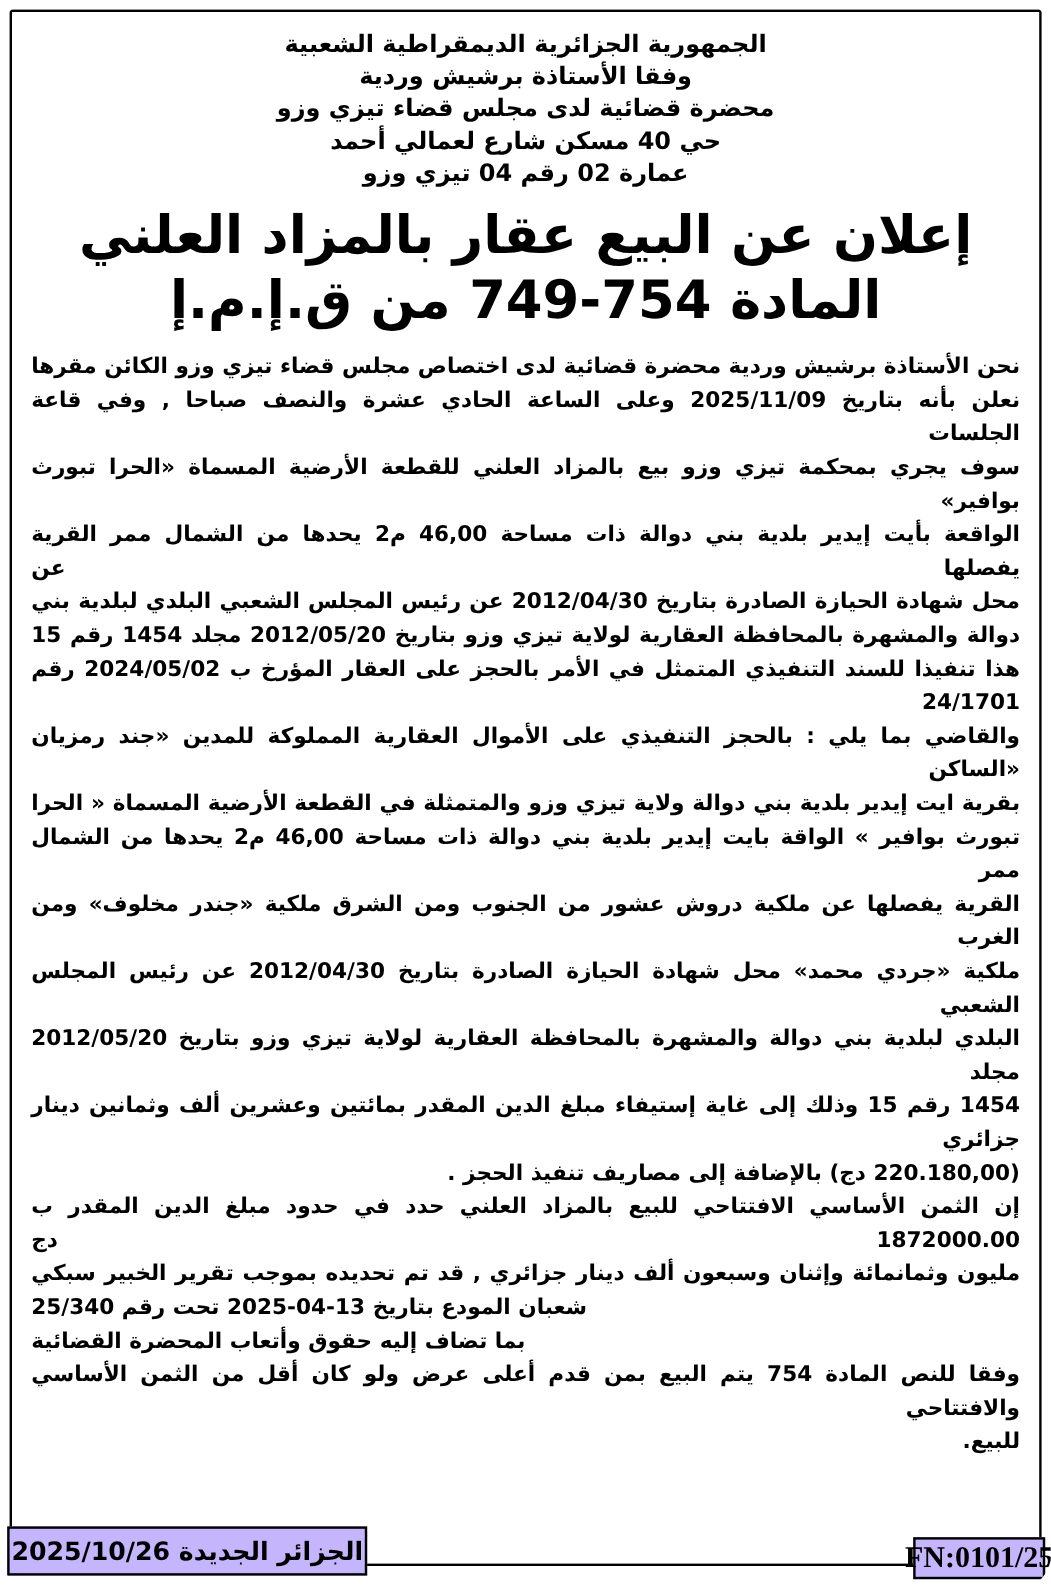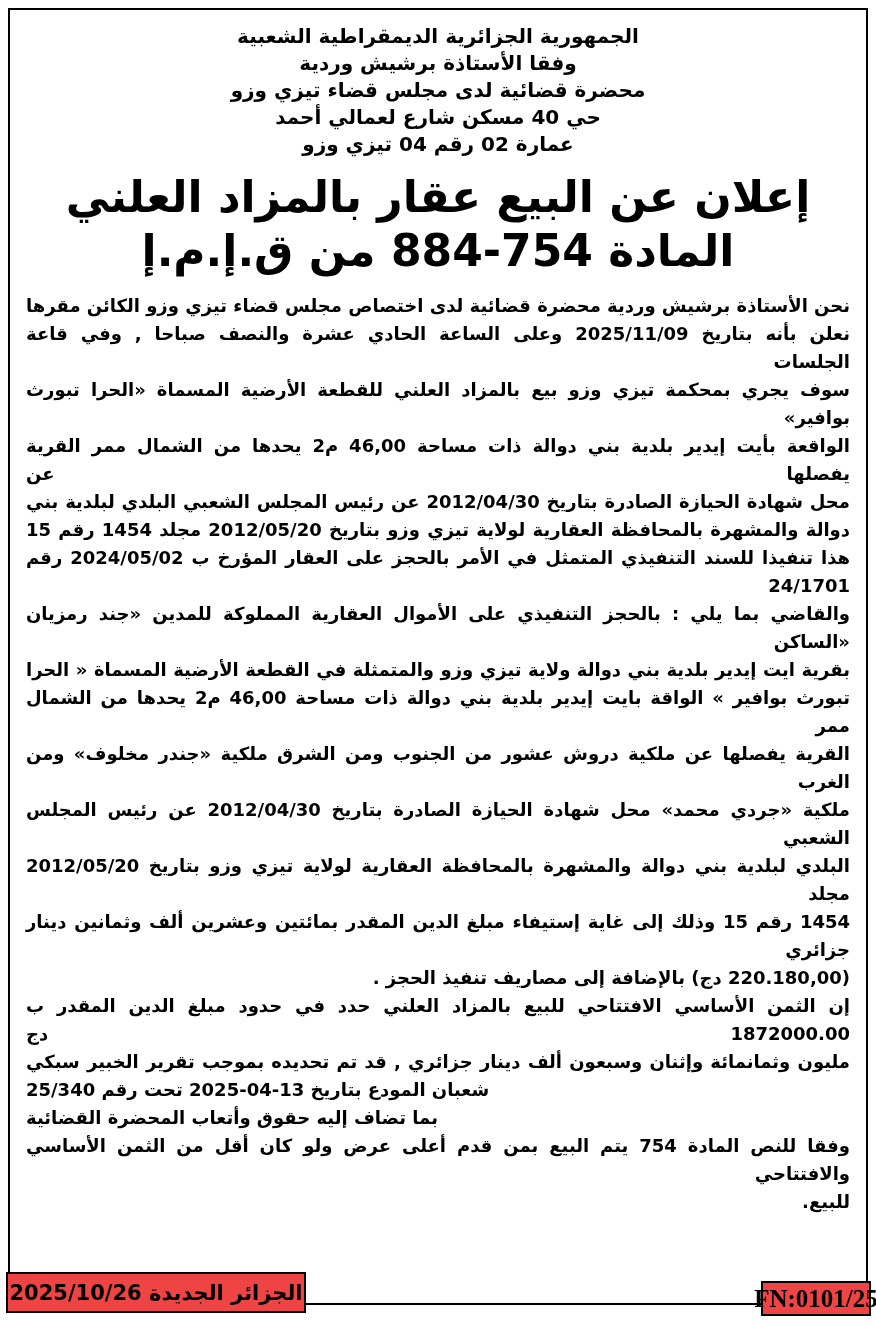--- a/index.html
+++ b/index.html
@@ -5,20 +5,21 @@
   html, body { margin: 0; padding: 0; background: #ffffff; }
   .page {
     position: relative;
     width: 876px;
     height: 1325px;
     background: #ffffff;
     color: #000000;
     font-family: "DejaVu Sans", sans-serif;
     font-weight: bold;
     overflow: hidden;
+    border-radius: 30px;
   }
   .frame {
     position: absolute;
     left: 8px;
     top: 8px;
     width: 860px;
     height: 1297px;
     border: 2px solid #000000;
     box-sizing: border-box;
     padding: 13px 16px 0 16px;
@@ -28,21 +29,21 @@
   .doc-header .h-line { white-space: nowrap; }
   .doc-title { text-align: center; font-size: 44px; line-height: 54px; margin-top: 12px; }
   .doc-body { margin-top: 14px; font-size: 18px; line-height: 28px; }
   .doc-body .ln { width: 100%; }
   .al-justify { text-align: justify; text-align-last: justify; }
   .al-right   { text-align: right; }
   .al-center  { text-align: left; }
   .corner-box {
     position: absolute;
     border: 2px solid #000000;
-    background: #ef4444;
+    background: #c4b5fd;
     box-sizing: border-box;
     display: flex;
     align-items: center;
     justify-content: center;
     z-index: 2;
   }
   .box-newspaper {
     left: 6px;
     top: 1272px;
     width: 300px;
@@ -73,21 +74,21 @@
     <div class="doc-header">
         <div class="h-line">الجمهورية الجزائرية الديمقراطية الشعبية</div>
         <div class="h-line">وفقا الأستاذة برشيش وردية</div>
         <div class="h-line">محضرة قضائية لدى مجلس قضاء تيزي وزو</div>
         <div class="h-line">حي 40 مسكن شارع لعمالي أحمد</div>
         <div class="h-line">عمارة 02 رقم 04 تيزي وزو</div>
       </div>
 
     <div class="doc-title">
         <div class="t-line">إعلان عن البيع عقار بالمزاد العلني</div>
-        <div class="t-line">المادة 754-884 من ق.إ.م.إ</div>
+        <div class="t-line">المادة 754-749 من ق.إ.م.إ</div>
       </div>
 
     <div class="doc-body">
         <div class="ln al-justify">نحن الأستاذة برشيش وردية محضرة قضائية لدى اختصاص مجلس قضاء تيزي وزو الكائن مقرها</div>
         <div class="ln al-justify">نعلن بأنه بتاريخ 2025/11/09 وعلى الساعة الحادي عشرة والنصف صباحا , وفي قاعة الجلسات</div>
         <div class="ln al-justify">سوف يجري بمحكمة تيزي وزو بيع بالمزاد العلني للقطعة الأرضية المسماة «الحرا تبورث بوافير»</div>
         <div class="ln al-justify">الواقعة بأيت إيدير بلدية بني دوالة ذات مساحة 46,00 م2 يحدها من الشمال ممر القرية يفصلها عن</div>
         <div class="ln al-justify">محل شهادة الحيازة الصادرة بتاريخ 2012/04/30 عن رئيس المجلس الشعبي البلدي لبلدية بني</div>
         <div class="ln al-justify">دوالة والمشهرة بالمحافظة العقارية لولاية تيزي وزو بتاريخ 2012/05/20 مجلد 1454 رقم 15</div>
         <div class="ln al-justify">هذا تنفيذا للسند التنفيذي المتمثل في الأمر بالحجز على العقار المؤرخ ب 2024/05/02 رقم 24/1701</div>

